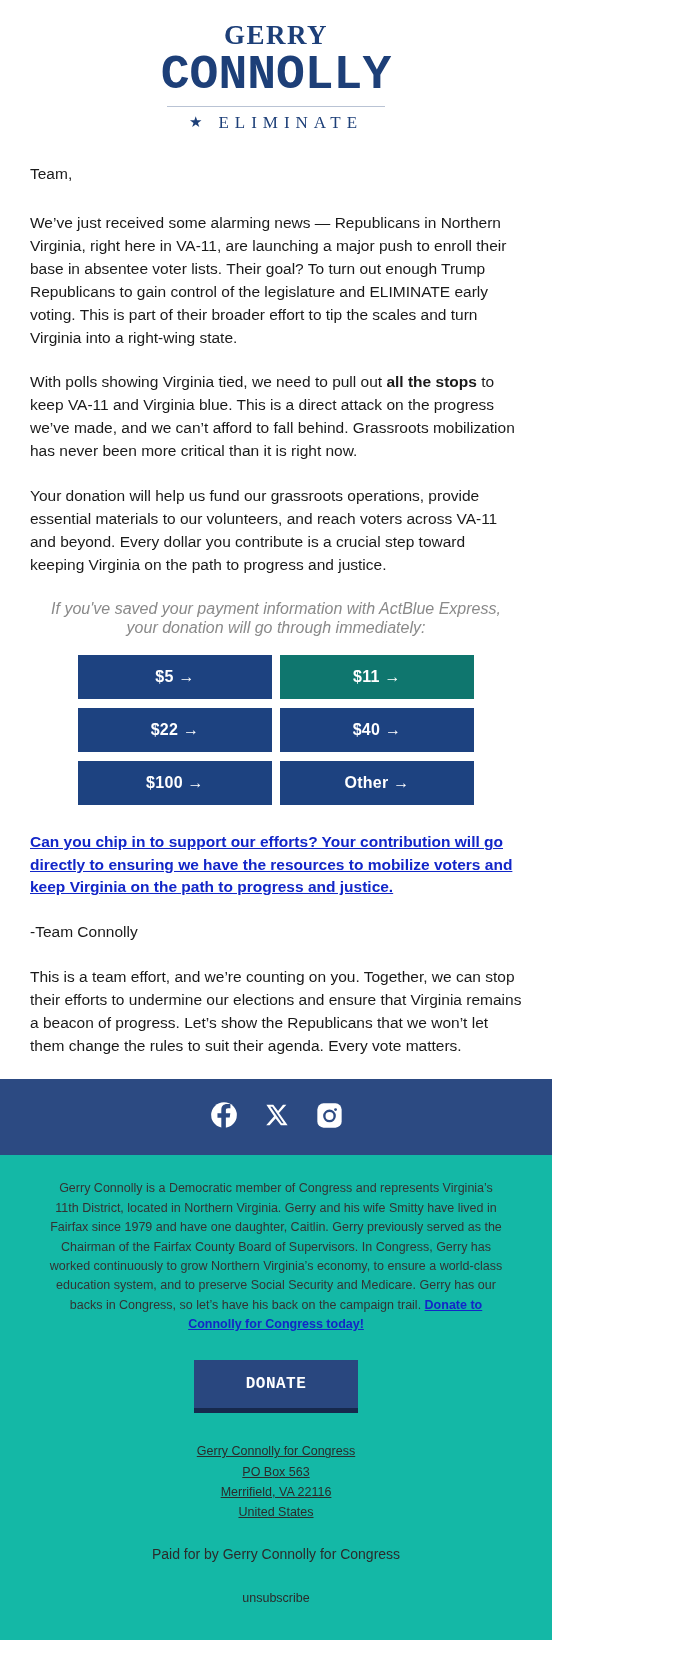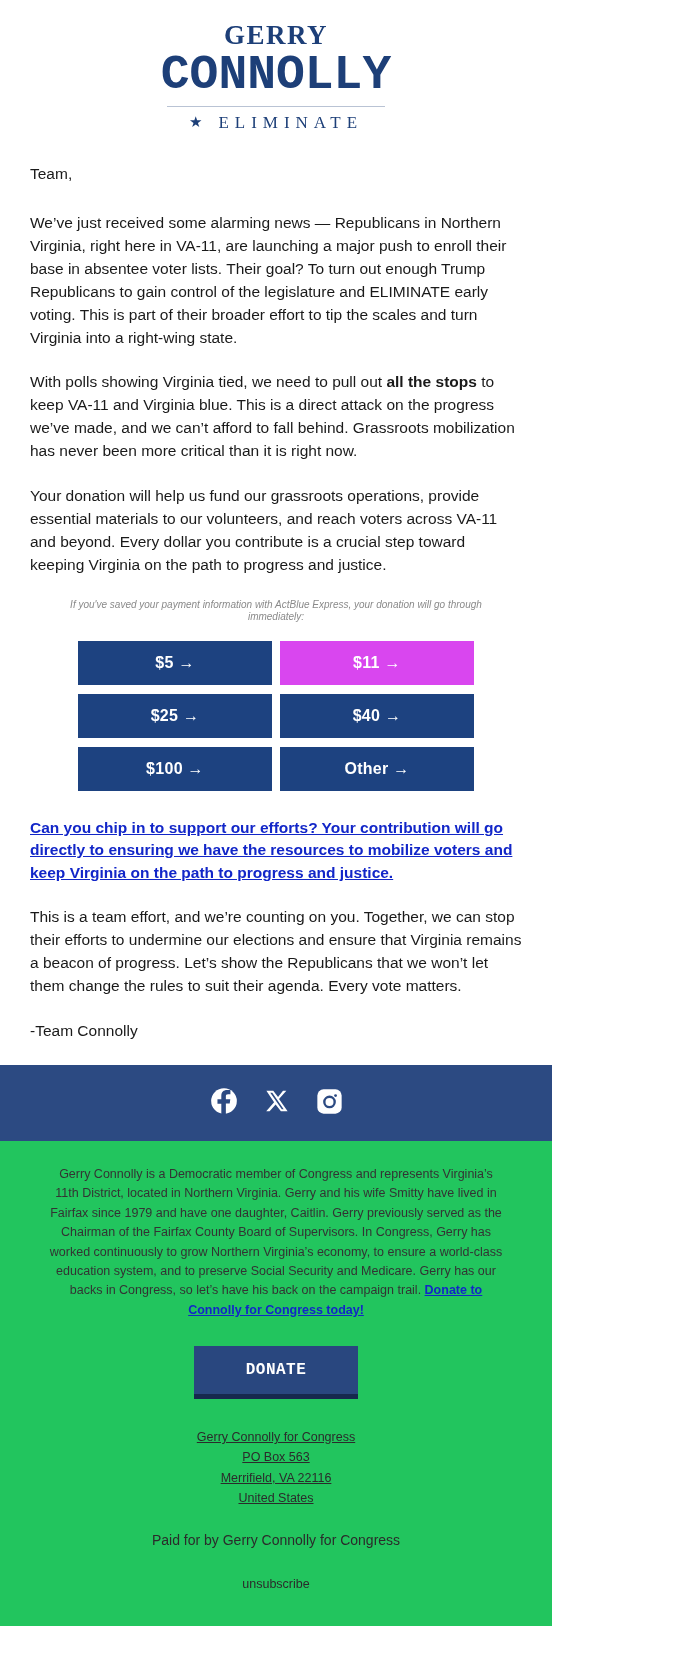--- a/index.html
+++ b/index.html
@@ -66,21 +66,21 @@
     margin: 0 0 22px 0;
   }
   p.copy.first { margin-bottom: 26px; }
   .bold { font-weight: bold; }
   a.inline-link {
     color: #1226c8;
     font-weight: bold;
     text-decoration: underline;
   }
   .disclaimer {
-    font-size: 10px;
+    font-size: 16px;
     font-style: italic;
     color: #8a8a8a;
     text-align: center;
     line-height: 1.2;
     margin: 0 0 18px 0;
     padding: 0 20px;
   }
 
   
   .amount-grid {
@@ -97,21 +97,21 @@
     justify-content: center;
     background: #1d4280;
     color: #ffffff;
     font-size: 16px;
     font-weight: bold;
     letter-spacing: 0.3px;
     border: none;
     cursor: pointer;
     font-family: "Liberation Sans", sans-serif;
   }
-  .amt-btn.highlight { background: #d946ef; }
+  .amt-btn.highlight { background: #0f766e; }
 
   .cta-link-block {
     margin: 0 0 22px 0;
   }
   a.cta-link {
     font-size: 15.5px;
     line-height: 1.45;
     font-weight: bold;
     color: #1226c8;
     text-decoration: underline;
@@ -125,21 +125,21 @@
     padding: 22px 0;
     display: flex;
     align-items: center;
     justify-content: center;
     gap: 26px;
   }
   .social-icon { display: block; }
 
   
   .footer {
-    background: #22c55e;
+    background: #14b8a6;
     padding: 24px 48px 34px 48px;
     text-align: center;
   }
   .footer-bio {
     font-size: 12.5px;
     line-height: 1.55;
     color: #333333;
     margin: 0 0 26px 0;
   }
   a.footer-link {
@@ -208,33 +208,33 @@
     </p>
 
 
     <p class="copy">Your donation will help us fund our grassroots operations, provide essential materials to our volunteers, and reach voters across VA-11 and beyond. Every dollar you contribute is a crucial step toward keeping Virginia on the path to progress and justice.</p>
 
     <p class="disclaimer">If you've saved your payment information with ActBlue Express, your donation will go through immediately:</p>
 
     <div class="amount-grid">
       <button class="amt-btn">$5 →</button>
       <button class="amt-btn highlight">$11 →</button>
-      <button class="amt-btn">$25 →</button>
+      <button class="amt-btn">$22 →</button>
       <button class="amt-btn">$40 →</button>
       <button class="amt-btn">$100 →</button>
       <button class="amt-btn">Other →</button>
     </div>
 
     <div class="cta-link-block">
       <a class="cta-link" href="#">Can you chip in to support our efforts? Your contribution will go directly to ensuring we have the resources to mobilize voters and keep Virginia on the path to progress and justice.</a>
     </div>
 
+    <p class="copy signoff">-Team Connolly</p>
+
     <p class="copy">This is a team effort, and we’re counting on you. Together, we can stop their efforts to undermine our elections and ensure that Virginia remains a beacon of progress. Let’s show the Republicans that we won’t let them change the rules to suit their agenda. Every vote matters.</p>
-
-    <p class="copy signoff">-Team Connolly</p>
   </div>
 
   <div class="social-bar">
     <a class="social-icon" href="#">
       <svg width="28" height="28" viewBox="0 0 24 24" aria-hidden="true">
         <circle cx="12" cy="12" r="11" fill="#ffffff"></circle>
         <path fill="#2c4a82" d="M13.6 23.9V14.2h3.3l.5-3.8h-3.8V8c0-1.1.3-1.8 1.9-1.8h2V2.8c-.35-.05-1.54-.15-2.93-.15-2.9 0-4.88 1.77-4.88 5.02v2.8H6.4v3.8h3.3v9.45c.75.12 1.5.18 2.3.18.54 0 1.08-.03 1.6-.1z"></path>
       </svg>
     </a>
     <a class="social-icon" href="#">

